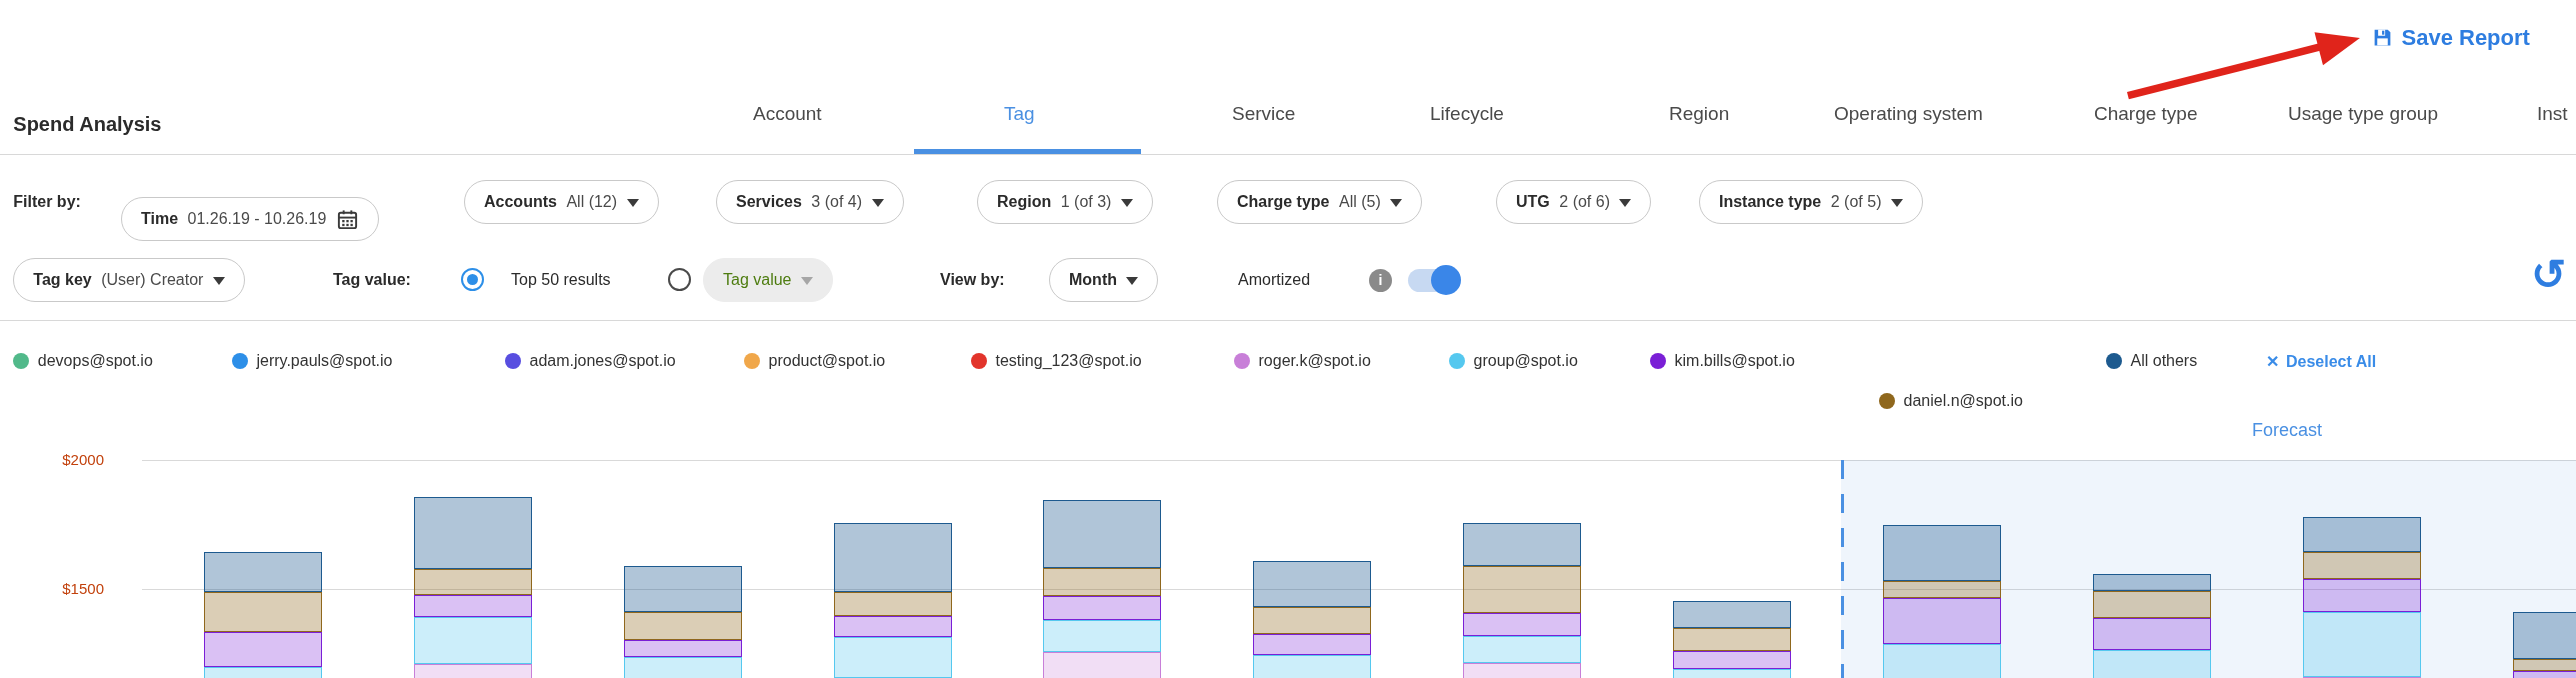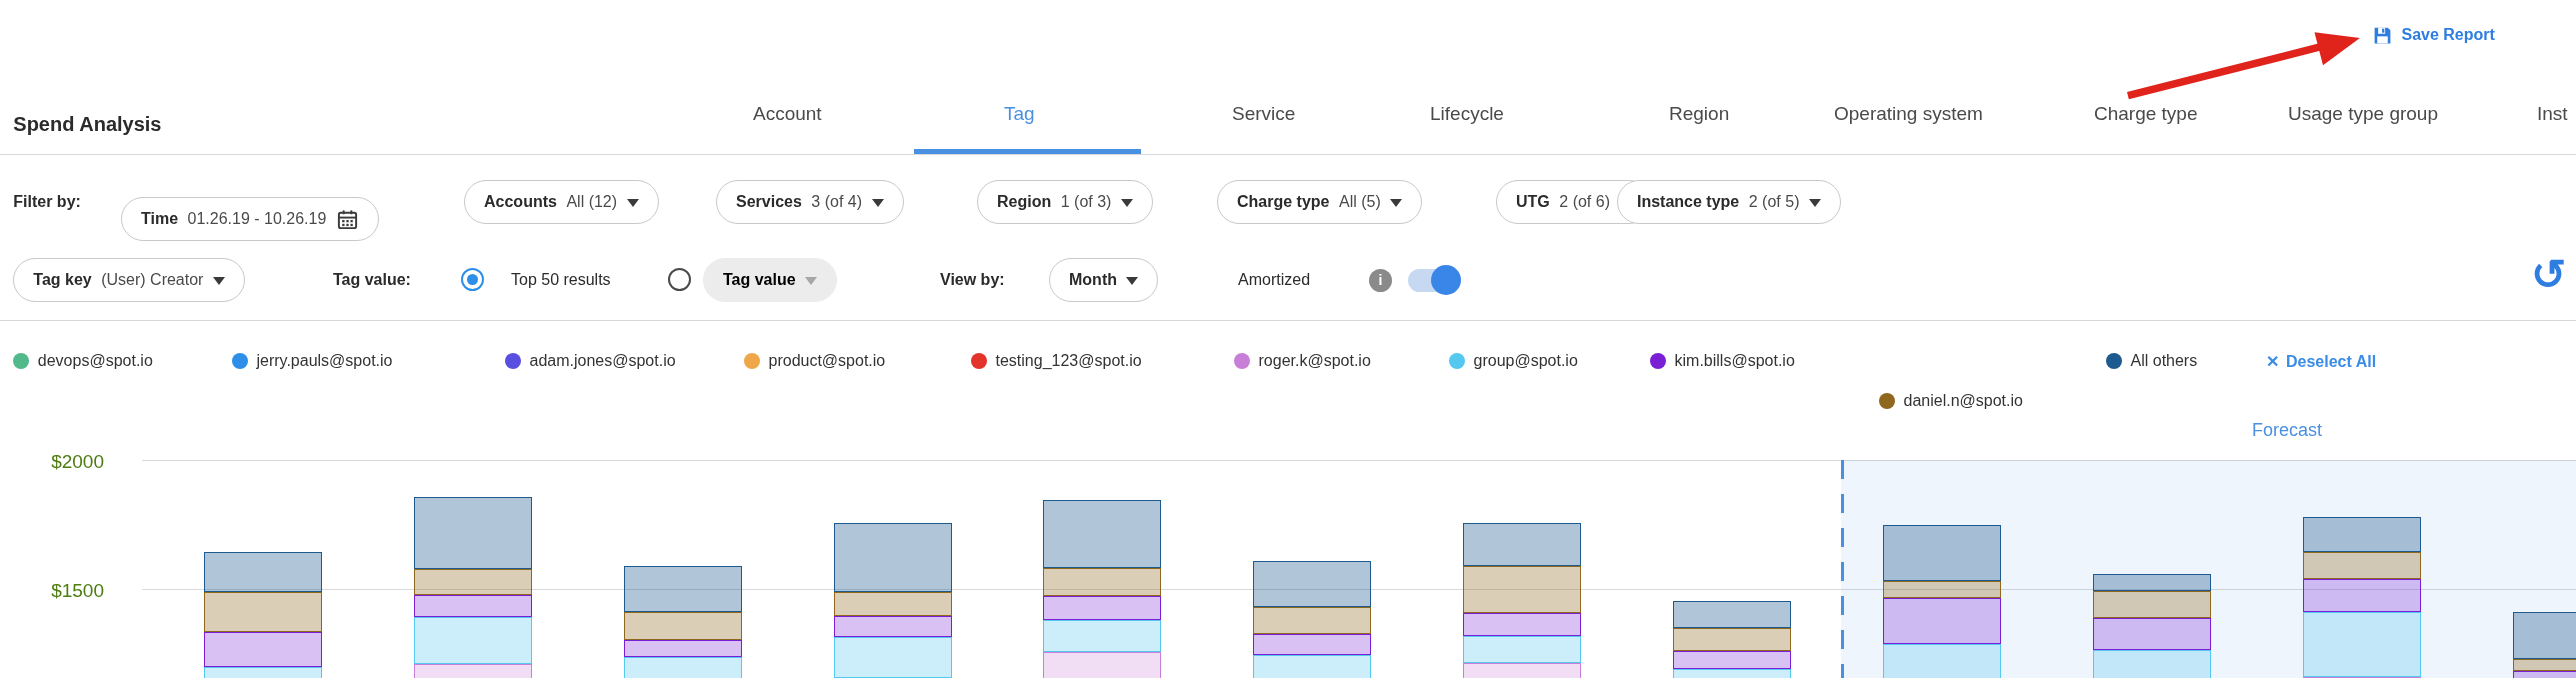--- a/index.html
+++ b/index.html
@@ -10,31 +10,31 @@
   
   #page-title{left:13.3px;top:113px;font-size:20px;font-weight:bold;color:#2b2b2b}
   .tab{top:100px;height:28px;line-height:28px;font-size:19px;color:#4a4a4a;cursor:pointer;white-space:nowrap}
   .tab.active{color:#4a90e2}
   #tab-underline{left:914px;top:149px;width:227px;height:5.7px;background:#4a90e2}
   .hdivider{left:0;width:2576px;height:0.9px;background:#d8d8d8}
   #divider-tabs{top:154px}
   #divider-filters{top:320px}
 
   #save-report{left:2372px;top:24.6px;display:flex;align-items:center;gap:8.5px;cursor:pointer}
-  #save-report span{font-size:16px;font-weight:bold;color:#2e7de0}
+  #save-report span{font-size:22px;font-weight:bold;color:#2e7de0}
 
   
   .rowlabel{font-size:16px;font-weight:bold;color:#2b2b2b;height:44px;line-height:44px}
   .pill{height:44px;border:1.9px solid #c9c9c9;border-radius:23px;background:#fff;
         display:inline-flex;align-items:center;gap:9.5px;padding:0 19px;font-size:16px;
         box-sizing:border-box;cursor:pointer;white-space:nowrap}
   .pill .plabel{font-weight:bold;color:#2b2b2b}
   .pill .pvalue{color:#4a4a4a}
   .pill.disabled{background:#ececec;border-color:#ececec;cursor:default}
-  .pill.disabled .pvalue{color:#000000;font-weight:bold}
+  .pill.disabled .pvalue{color:#4d7c0f;font-weight:normal}
   .caret{width:0;height:0;border-left:6.6px solid transparent;border-right:6.6px solid transparent;
          border-top:8.5px solid #3a3a3a;margin-top:1.9px}
   .caret.gray{border-top-color:#a6a6a6}
   .row1{top:180px}.row2{top:258px}
 
   .radio{width:23px;height:23px;border-radius:50%;box-sizing:border-box;background:#fff;cursor:pointer}
   .radio.sel{border:2.8px solid #2d8fe8;display:flex;align-items:center;justify-content:center}
   .radio.sel::after{content:"";width:11.4px;height:11.4px;border-radius:50%;background:#2d8fe8}
   .radio.unsel{border:2.4px solid #4a4a4a}
   .plain{font-size:16px;height:44px;line-height:44px;color:#2b2b2b}
@@ -47,21 +47,21 @@
   #reset-icon{left:2531px;top:254px;font-size:42px;font-weight:bold;color:#2e7de0;line-height:42px;cursor:pointer}
 
   
   .lg-item{top:352px;display:flex;align-items:center;gap:8.5px;cursor:pointer}
   .lg-dot{width:16px;height:16px;border-radius:50%}
   .lg-label{font-size:16px;color:#333;white-space:nowrap}
   #deselect-all{left:2266px;top:352px;display:flex;align-items:center;gap:6.6px;cursor:pointer;
                 font-size:16px;font-weight:bold;color:#3a8ce8}
 
   
-  .ytick{width:76px;text-align:right;font-size:19px;color:#4d7c0f}
+  .ytick{width:76px;text-align:right;font-size:15px;color:#c2410c}
   .gridline{left:142px;width:2434px;height:0.9px;background:#d9d9d9}
   #forecast-region{left:1841px;top:460px;width:735px;height:218px;background:rgba(74,144,226,0.09)}
   #forecast-line{left:1841px;top:460px;width:2.8px;height:218px;
       background:repeating-linear-gradient(180deg,#4a90e2 0 19px,transparent 19px 34px)}
   #forecast-label{left:2216px;top:420px;width:142px;text-align:center;font-size:18px;color:#4a90e2}
   .bar{position:absolute;width:118px}
   .seg{box-sizing:border-box;width:118px;border-width:1.9px;border-style:solid}
   svg{display:block}
 </style>
 </head>
@@ -139,21 +139,21 @@
     <div class="abs pill row1" style="left: 1217px;">
       <span class="plabel">Charge type</span>
       <span class="pvalue">All (5)</span>
       <span class="caret"></span>
     </div>
     <div class="abs pill row1" style="left: 1496px;">
       <span class="plabel">UTG</span>
       <span class="pvalue">2 (of 6)</span>
       <span class="caret"></span>
     </div>
-    <div class="abs pill row1" style="left: 1617px;">
+    <div class="abs pill row1" style="left: 1699px;">
       <span class="plabel">Instance type</span>
       <span class="pvalue">2 (of 5)</span>
       <span class="caret"></span>
     </div>
   </div>
 
 <div class="abs pill row2" style="left:13.3px">
   <span class="plabel">Tag key</span>
   <span class="pvalue">(User) Creator</span>
   <span class="caret"></span>

